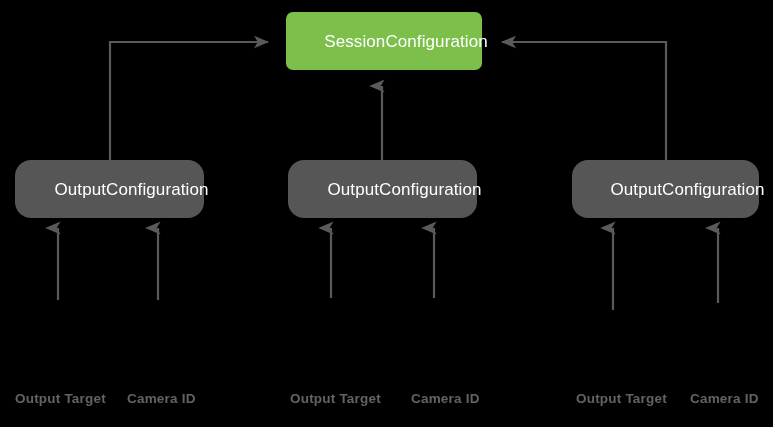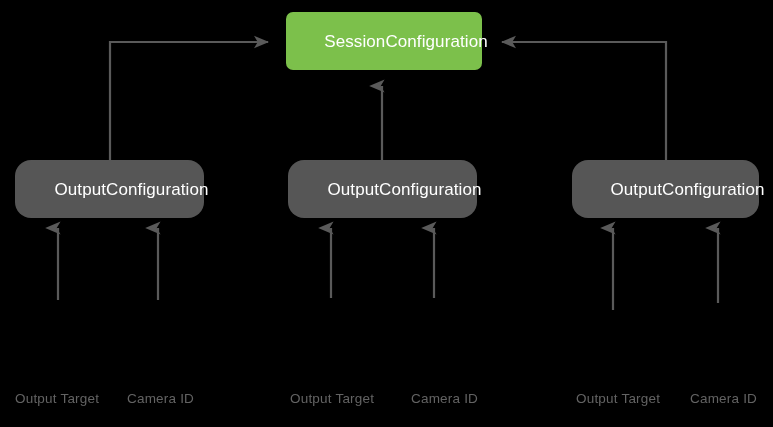--- a/index.html
+++ b/index.html
@@ -39,21 +39,21 @@
   }
   .node-output {
     background: #565656;
     border-radius: 16px;
   }
   .leaf-label {
     position: absolute;
     color: #636363;
     font-size: 13.5px;
     font-family: "Liberation Sans", sans-serif;
-    font-weight: normal;
+    font-weight: bold;
     letter-spacing: 0.2px;
     white-space: nowrap;
     line-height: 1;
   }
   .edge-layer {
     position: absolute;
     left: 0;
     top: 0;
     width: 773px;
     height: 427px;

